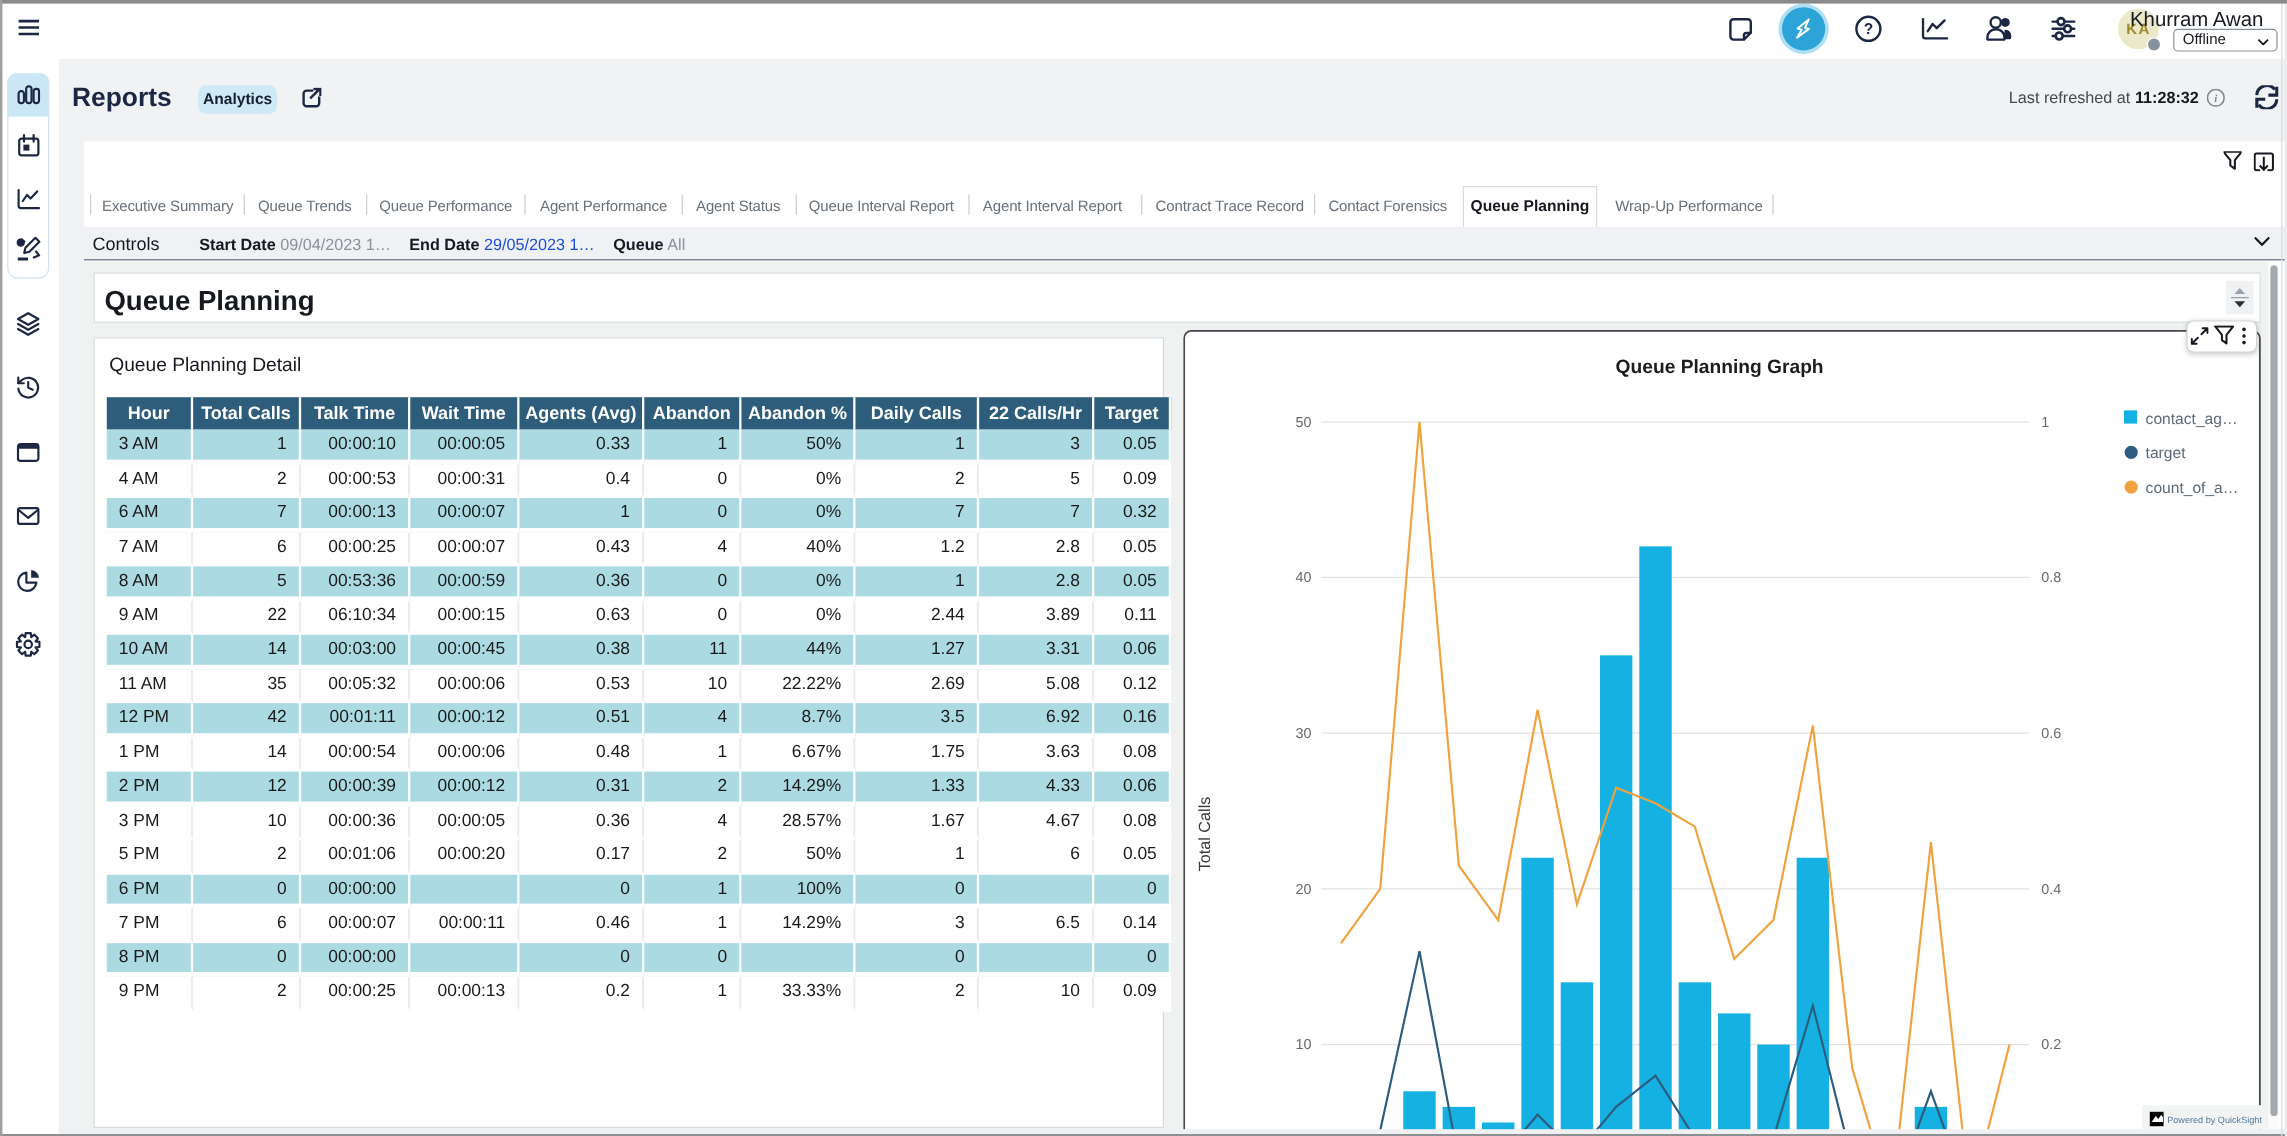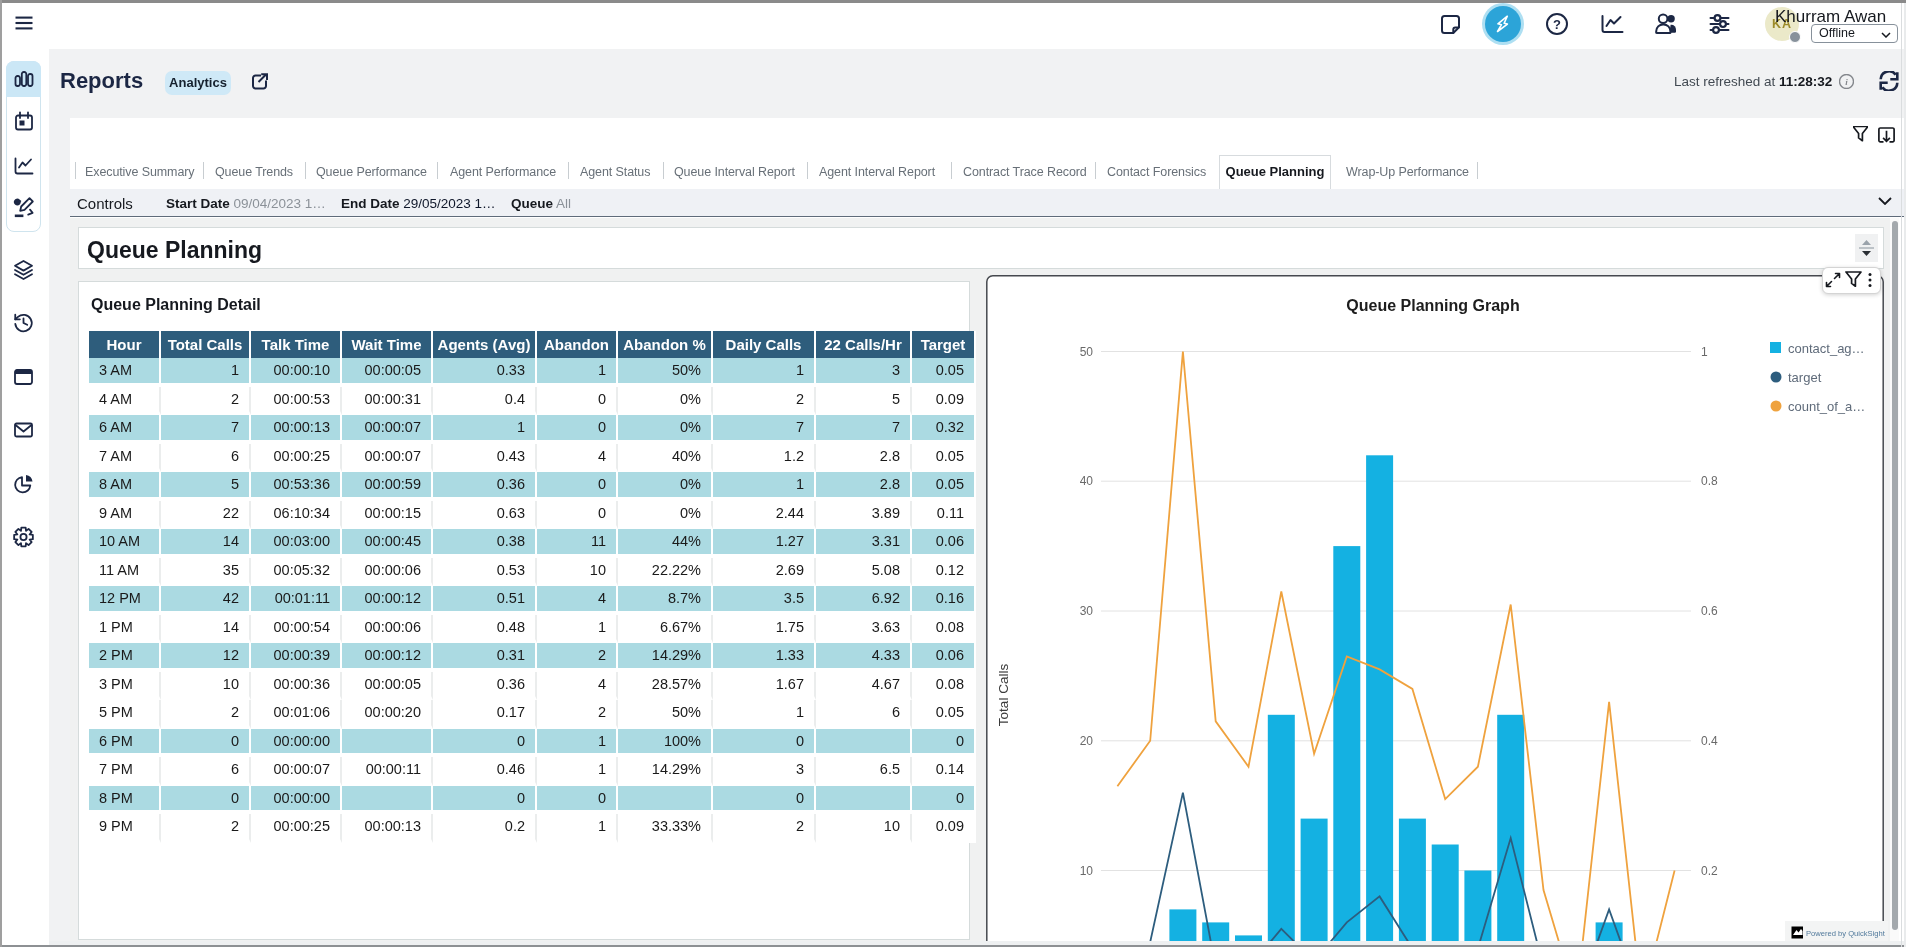--- a/index.html
+++ b/index.html
@@ -208,41 +208,41 @@
 <span class="tsep" style="left:663px"></span>
 <span class="tsep" style="left:807px"></span>
 <span class="tsep" style="left:951px"></span>
 <span class="tsep" style="left:1095px"></span>
 <span class="tsep" style="left:1477px"></span>
 <div class="abs" id="activetab">Queue Planning</div>
 
 <div class="abs" id="controls"></div>
 <div class="abs" style="left:77px;top:195px;font-size:15px;color:#16191f;z-index:2">Controls</div>
 <div class="abs" style="left:166px;top:196px;font-size:13.5px;color:#16191f;z-index:2"><b>Start Date</b> <span style="color:#8b9198">09/04/2023 1…</span></div>
-<div class="abs" style="left:341px;top:196px;font-size:13.5px;color:#16191f;z-index:2"><b>End Date</b> <span style="color:#0f172a">29/05/2023 1…</span></div>
+<div class="abs" style="left:341px;top:196px;font-size:13.5px;color:#16191f;z-index:2"><b>End Date</b> <span style="color:#1d4ed8">29/05/2023 1…</span></div>
 <div class="abs" style="left:511px;top:196px;font-size:13.5px;color:#16191f;z-index:2"><b>Queue</b> <span style="color:#8b9198">All</span></div>
 <div class="abs ib" style="left:1878px;top:196px;width:14px;height:9px;z-index:2">
     <svg class="" width="14" height="9" viewBox="-7.0 -4.5 14 9" xmlns="http://www.w3.org/2000/svg">
       <polyline points="-6,-2.5 0,3.5 6,-2.5" stroke="#16191f" fill="none" stroke-width="1.8"></polyline>
     </svg>
   </div>
 
 <div class="abs" id="sheet"></div>
 <div class="abs" id="titlecard"></div>
 <div class="abs" style="left:87px;top:237px;font-weight:bold;font-size:23px;color:#16191f;z-index:2">Queue Planning</div>
 <div class="abs" style="left:1855px;top:234px;width:23px;height:28px;background:#f0f1f2;z-index:2">
 <svg width="23" height="28" viewBox="0 0 23 28" xmlns="http://www.w3.org/2000/svg">
       <path d="M11.5,6 l4.5,5 h-9 z" fill="#9aa3ab"></path>
       <line x1="4" y1="14" x2="19" y2="14" stroke="#9aa3ab" stroke-width="1.2"></line>
       <path d="M11.5,22 l4.5,-5 h-9 z" fill="#2a2f35"></path>
     </svg>
   </div>
 
 <div class="abs" id="tablecard"></div>
-<div class="abs" style="left:91px;top:296px;font-weight:bold;font-size:16px;color:#16191f;z-index:2">Queue Planning Detail</div>
+<div class="abs" style="left:91px;top:296px;font-weight:normal;font-size:16px;color:#16191f;z-index:2">Queue Planning Detail</div>
 <div class="abs" style="left:89px;top:331px;z-index:2">
 <table>
       <thead>
         <tr>
           <th style="width:72px">Hour</th>
           <th style="width:90px">Total Calls</th>
           <th style="width:91px">Talk Time</th>
           <th style="width:91px">Wait Time</th>
           <th style="width:104px">Agents (Avg)</th>
           <th style="width:81px">Abandon</th>

